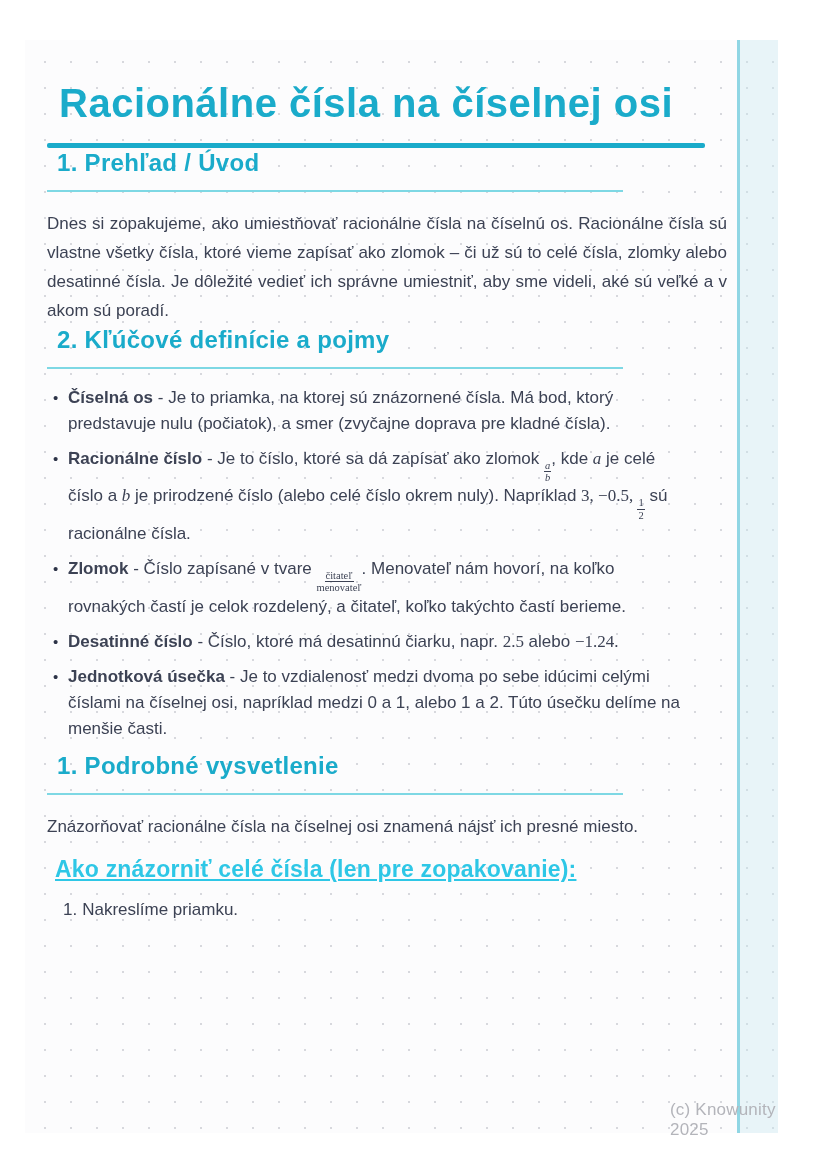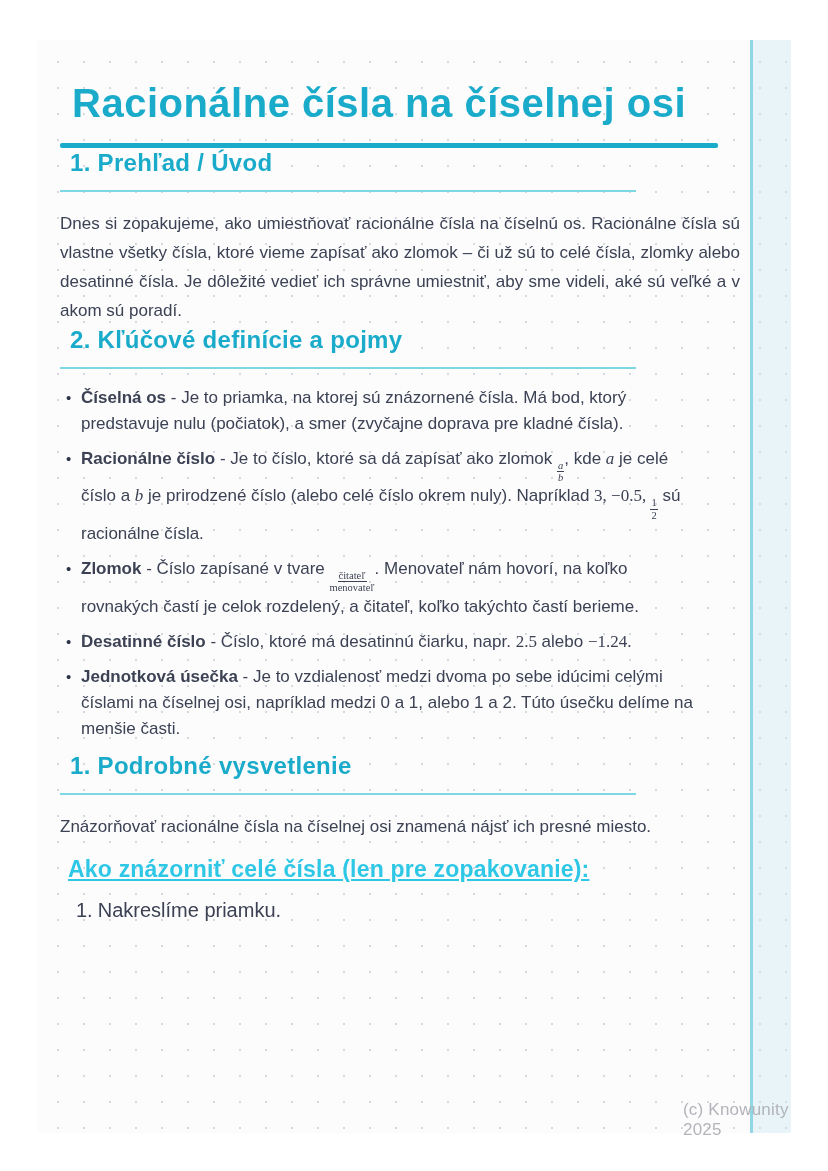--- a/index.html
+++ b/index.html
@@ -4,21 +4,21 @@
 <style>
   html,body{margin:0;padding:0;}
   body{
     width:828px;height:1171px;
     background:#ffffff;
     font-family:"Liberation Sans", sans-serif;
     position:relative;
     overflow:hidden;
   }
   .page{
-    position:absolute;left:38px;top:40px;width:753px;height:1093px;
+    position:absolute;left:25px;top:40px;width:753px;height:1093px;
     background-color:#fcfcfd;
     background-image:radial-gradient(circle,#d7d8dd 1.1px,transparent 1.2px);
     background-size:26px 26px;
     background-position:7px 9px;
   }
   .accent-strip{
     position:absolute;top:0;right:0;bottom:0;width:38px;
     background:rgba(199,231,240,0.38);
     border-left:3px solid #90d6e4;
   }
@@ -76,21 +76,21 @@
   h3.sub-heading{
     margin:14px 0 0 0;padding-left:8px;
     font-size:23px;line-height:1.25;font-weight:bold;color:#2ec7e6;
     letter-spacing:0.2px;
     text-decoration:underline;
   }
   ol.step-list{
     list-style:none;margin:13px 0 0 0;padding:0 0 0 16px;
   }
   ol.step-list li{
-    font-size:20px;line-height:26px;
+    font-size:17px;line-height:26px;
   }
   ol.step-list .step-num{margin-right:5px;}
   .watermark{
     position:absolute;left:645px;top:1060px;width:140px;
     font-size:17px;color:#b3b4ba;letter-spacing:0.2px;
     z-index:2;
   }
 </style>
 </head>
 <body>

